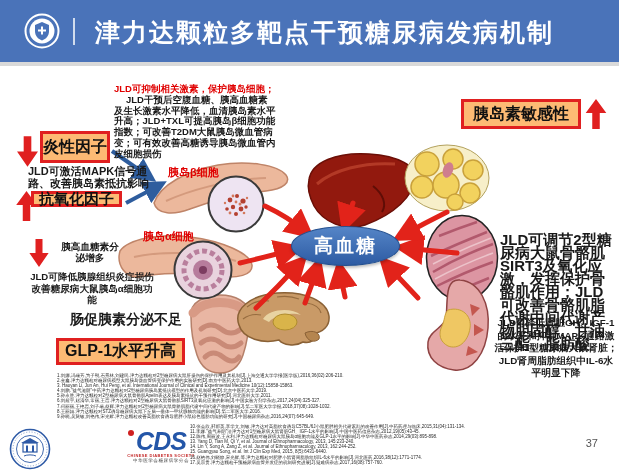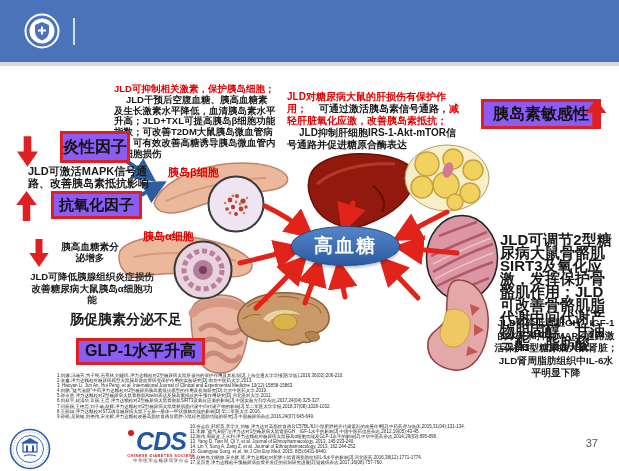--- a/index.html
+++ b/index.html
@@ -15,25 +15,25 @@
   .strip{left:0;top:62px;width:619px;height:4px;background:#d9d9d9;}
 
   
   .anno{font-weight:bold;color:#1a1a1a;}
   .red{color:#e00000;}
   .blk{color:#1a1a1a;margin-left:12px;}
 
   .islet-text{left:114px;top:84px;width:162px;font-size:9.5px;line-height:10.8px;}
   .liver-text{left:287px;top:91px;width:172px;font-size:10px;line-height:12px;}
 
-  .rbox{border:3px solid #e02020;background:#8b5cf6;display:flex;align-items:center;justify-content:center;font-weight:bold;color:#111;box-sizing:border-box;margin-left:20px;}
+  .rbox{border:3px solid #e02020;background:#fdba74;display:flex;align-items:center;justify-content:center;font-weight:bold;color:#111;box-sizing:border-box;}
   .insens-box{left:461px;top:99px;width:120px;height:30px;font-size:16px;}
   .insens-text{left:481px;top:131px;width:136px;font-size:9.3px;line-height:10.7px;}
   .inflam-box{left:40px;top:131px;width:70px;height:32px;font-size:16px;}
-  .antiox-box{left:31px;top:191px;width:91px;height:28px;font-size:15px;}
+  .antiox-box{left:31px;top:191px;width:91px;height:16px;font-size:15px;}
   .glp1-box{left:56px;top:338px;width:129px;height:27px;font-size:16px;}
 
   .mapk-text{left:28px;top:166px;width:122px;font-size:11px;line-height:11.5px;text-align:left;}
   .glucagon-text{left:58px;top:241px;width:64px;font-size:9.6px;line-height:11px;text-align:center;}
   .alpha-func-text{left:28px;top:271px;width:128px;font-size:9.6px;line-height:11.5px;text-align:center;}
   .incretin-text{left:70px;top:311px;width:120px;font-size:14px;white-space:nowrap;}
   .beta-label{left:168px;top:166px;width:54px;font-size:11px;line-height:13px;}
   .alpha-label{left:143px;top:230px;width:56px;font-size:11px;line-height:13px;}
   .brain-text{left:238px;top:342px;width:168px;font-size:12.5px;line-height:15px;}
   .muscle-text{left:500px;top:233px;width:118px;font-size:15px;line-height:13px;}
@@ -70,20 +70,21 @@
 
   <div class="abs hdr">
     <svg class="abs hdr-logo" viewBox="0 0 36 36">
       <circle cx="18" cy="18" r="16.5" fill="none" stroke="#ffffff" stroke-width="2"></circle>
       <circle cx="18" cy="18" r="12.5" fill="#ffffff"></circle>
       <path d="M18 9 L25 12 L25 18 C25 23 22 26 18 27.5 C14 26 11 23 11 18 L11 12 Z" fill="#4a73b9"></path>
       <rect x="17" y="13.5" width="2" height="8" fill="#ffffff"></rect>
       <rect x="14" y="16.5" width="8" height="2" fill="#ffffff"></rect>
     </svg>
     <div class="abs hdr-div"></div>
+    <div class="abs hdr-title">津力达颗粒多靶点干预糖尿病发病机制</div>
   </div>
   <div class="abs strip"></div>
 
   <svg class="abs organ" style="left:146px;top:151px;" width="150" height="80" viewBox="0 0 150 80">
     <path d="M8,52 C14,34 40,20 72,14 C102,9 132,14 140,24 C145,31 138,38 120,40 C95,43 66,50 44,58 C28,64 11,64 8,52 Z" fill="#ecb89c" stroke="#bf8468" stroke-width="1.5"></path>
     <path d="M20,50 C42,40 82,28 120,27" stroke="#d49a7d" stroke-width="2" fill="none"></path>
   </svg>
   <svg class="abs organ" style="left:206px;top:174px;z-index:2;" width="60" height="60" viewBox="0 0 60 60">
     <circle cx="30" cy="30" r="27.5" fill="#eee4f2" stroke="#3a3a3a" stroke-width="2"></circle>
     <g fill="#b44030">
@@ -211,23 +212,20 @@
       <path d="M126,203 L158,186" marker-end="url(#mb)"></path>
     </g>
   </svg>
 
   <div class="abs oval txt">高血糖</div>
 
   <div class="abs anno islet-text txt">
     <span class="red">JLD可抑制相关激素，保护胰岛细胞；</span><span class="blk">JLD干预后空腹血糖、胰高血糖素及生长激素水平降低，血清胰岛素水平升高；JLD+TXL可提高胰岛β细胞功能指数；可改善T2DM大鼠胰岛微血管病变；可有效改善高糖诱导胰岛微血管内皮细胞损伤</span>
   </div>
 
-  <div class="abs anno liver-text txt">
-    <span class="red">JLD对糖尿病大鼠的肝损伤有保护作用；</span><span class="blk">可通过激活胰岛素信号通路，</span><span class="red">减轻肝脏氧化应激，改善胰岛素抵抗；</span><span class="blk">JLD抑制肝细胞IRS-1-Akt-mTOR信号通路并促进糖原合酶表达</span>
-  </div>
 
   <div class="abs rbox insens-box txt">胰岛素敏感性</div>
   <svg class="abs txt" style="left:585px;top:99px;" width="22" height="30" viewBox="0 0 22 32">
     <polygon points="11,0 22,15 15,15 15,32 7,32 7,15 0,15" fill="#e02020"></polygon>
   </svg>
 
   <svg class="abs txt" style="left:17px;top:136px;" width="21" height="31" viewBox="0 0 22 32">
     <polygon points="7,0 15,0 15,16 22,16 11,32 0,16 7,16" fill="#e02020"></polygon>
   </svg>
   <div class="abs rbox inflam-box txt">炎性因子</div>

